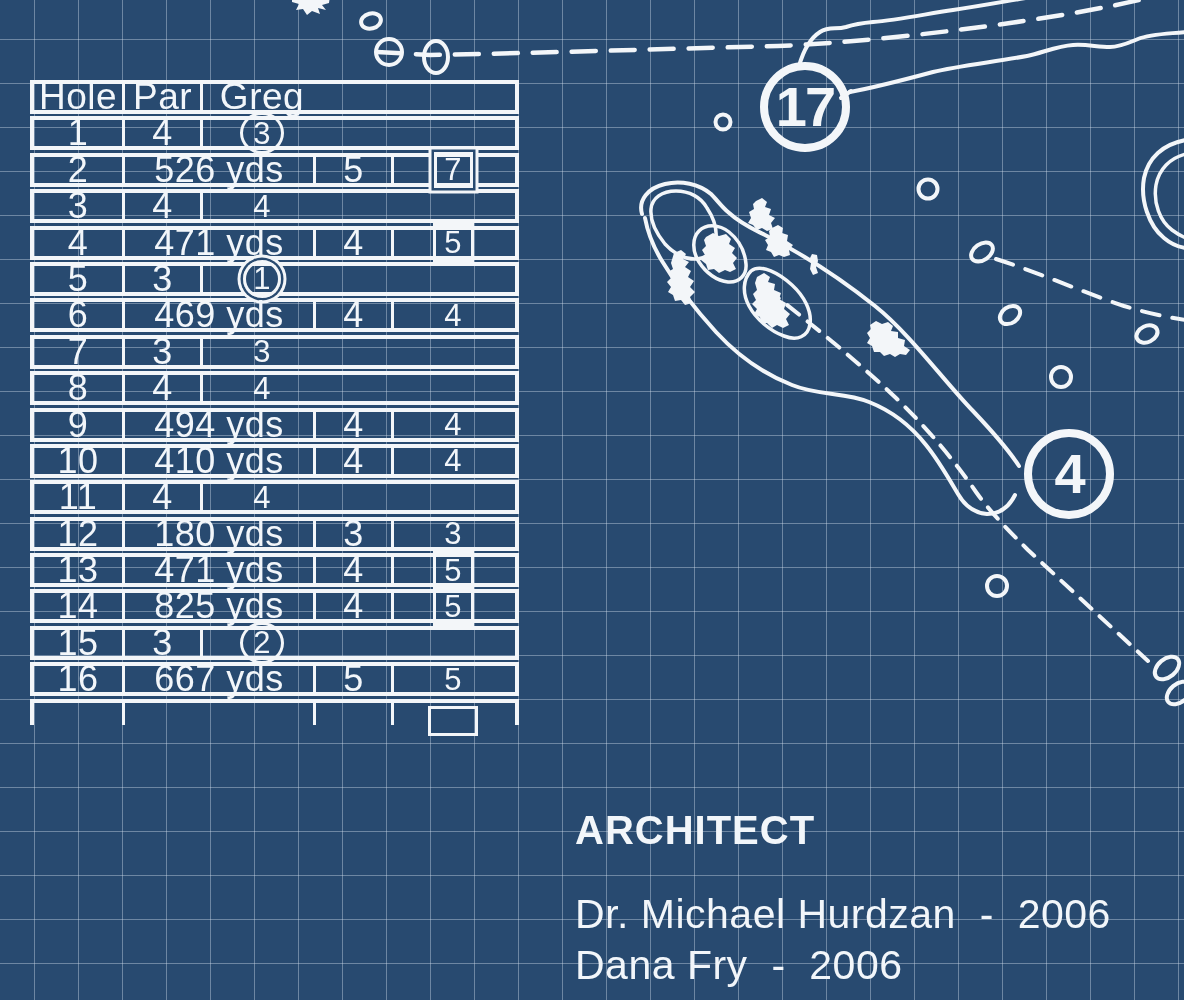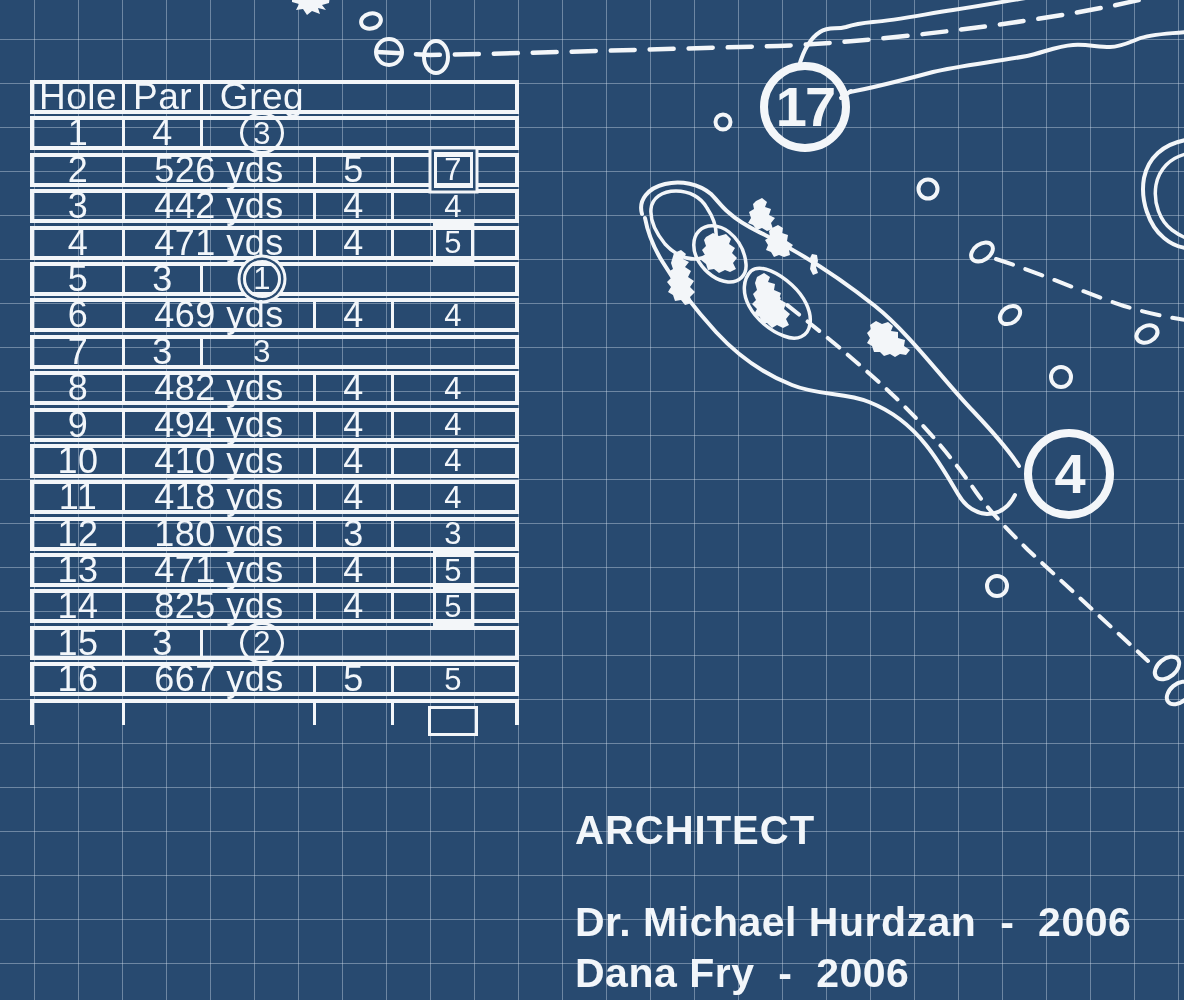--- a/index.html
+++ b/index.html
@@ -60,23 +60,23 @@
   .marker-none{border:none;}
   .partial-row{height:26px;border-bottom:none;margin-bottom:0;}
   .partial-row .cell{align-items:flex-start;}
   .partial-marker{
     box-sizing:border-box;width:50px;height:30px;margin-top:3px;
     border:3px solid #F3F6F9;
   }
   
   .architect{position:absolute;left:575px;top:772px;white-space:pre;}
   .arch-heading{
-    font-size:40px;font-weight:700;letter-spacing:1px;margin-bottom:8px;
-  }
-  .arch-line{font-size:41px;font-weight:700;letter-spacing:0.5px;line-height:51px;}
+    font-size:40px;font-weight:700;letter-spacing:1px;margin-bottom:0;
+  }
+  .arch-line{font-size:41px;font-weight:400;letter-spacing:0.5px;line-height:51px;}
 </style>
 </head>
 <body>
 
 <div class="canvas">
 
   <svg class="map" width="1184" height="1000" viewBox="0 0 1184 1000">
 
     <path class="fill-shape" d="M 292,-4 L 330,-4 L 329,3 L 322,5 L 326,10 L 318,8 L 320,14 L 312,11 L 307,15 L 303,9 L 296,10 L 299,4 L 292,2 Z"></path>
 
@@ -151,21 +151,20 @@
         <div class="t-row">
           <div class="cell c-hole">2</div>
           <div class="cell c-length">526 yds</div>
           <div class="cell c-par">5</div>
           <div class="cell c-greg">
             <span class="marker marker-double-square">7</span>
           </div>
         </div>
         <div class="t-row">
           <div class="cell c-hole">3</div>
-          <div class="cell c-length">442 yds</div>
           <div class="cell c-par">4</div>
           <div class="cell c-greg">
             <span class="marker marker-none">4</span>
           </div>
         </div>
         <div class="t-row">
           <div class="cell c-hole">4</div>
           <div class="cell c-length">471 yds</div>
           <div class="cell c-par">4</div>
           <div class="cell c-greg">
@@ -189,21 +188,20 @@
         </div>
         <div class="t-row">
           <div class="cell c-hole">7</div>
           <div class="cell c-par">3</div>
           <div class="cell c-greg">
             <span class="marker marker-none">3</span>
           </div>
         </div>
         <div class="t-row">
           <div class="cell c-hole">8</div>
-          <div class="cell c-length">482 yds</div>
           <div class="cell c-par">4</div>
           <div class="cell c-greg">
             <span class="marker marker-none">4</span>
           </div>
         </div>
         <div class="t-row">
           <div class="cell c-hole">9</div>
           <div class="cell c-length">494 yds</div>
           <div class="cell c-par">4</div>
           <div class="cell c-greg">
@@ -213,21 +211,20 @@
         <div class="t-row">
           <div class="cell c-hole">10</div>
           <div class="cell c-length">410 yds</div>
           <div class="cell c-par">4</div>
           <div class="cell c-greg">
             <span class="marker marker-none">4</span>
           </div>
         </div>
         <div class="t-row">
           <div class="cell c-hole">11</div>
-          <div class="cell c-length">418 yds</div>
           <div class="cell c-par">4</div>
           <div class="cell c-greg">
             <span class="marker marker-none">4</span>
           </div>
         </div>
         <div class="t-row">
           <div class="cell c-hole">12</div>
           <div class="cell c-length">180 yds</div>
           <div class="cell c-par">3</div>
           <div class="cell c-greg">

